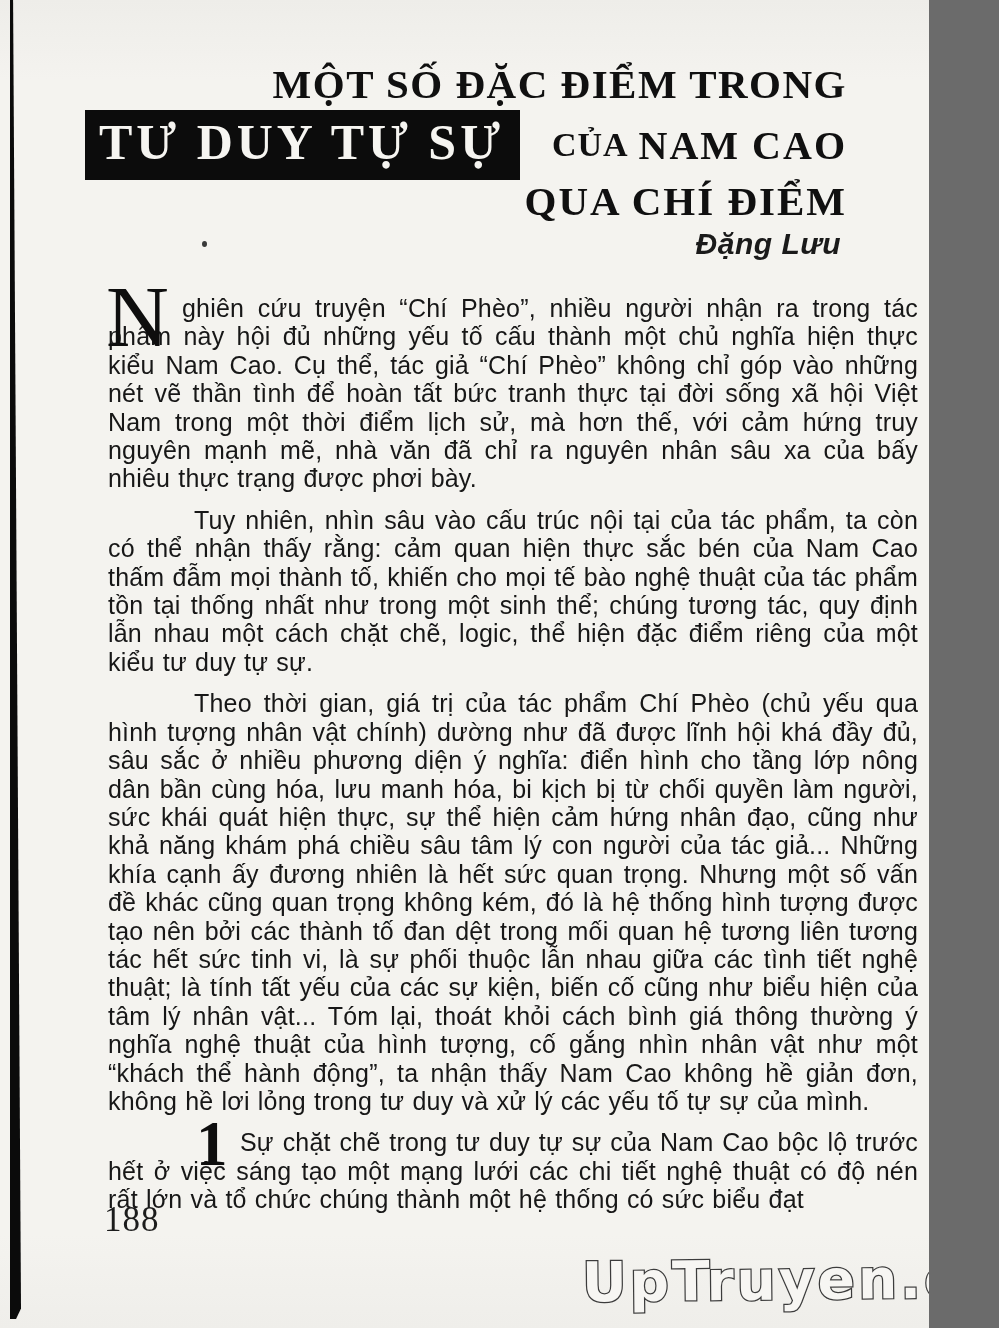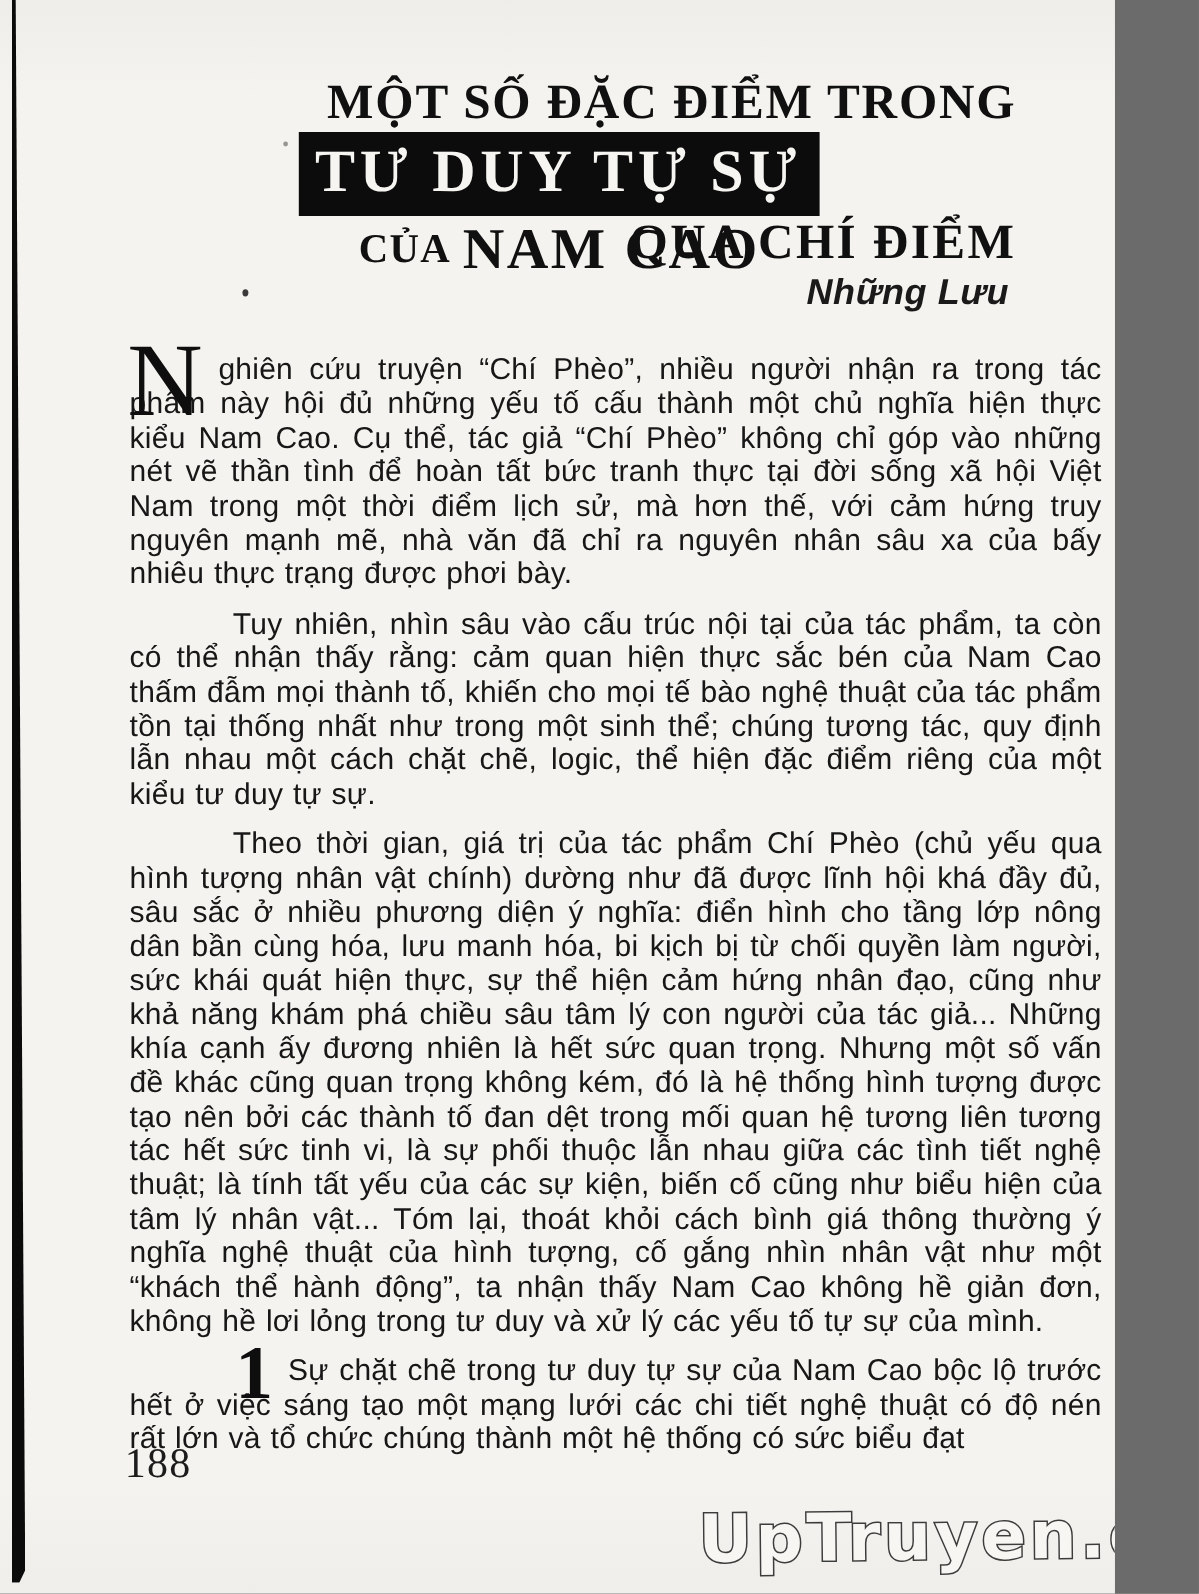--- a/index.html
+++ b/index.html
@@ -24,34 +24,34 @@
   .s4 { left:236px; top:118px; width:4px; height:4px; opacity:.5; }
 
   
   .title-line1 {
     position:absolute; top:60px; right:82px; white-space:nowrap;
     font-family:"Liberation Serif", serif; font-weight:bold; font-size:41px;
     letter-spacing:1.5px; color:#101010;
   }
   .title-line2 {
     position:absolute; top:110px; left:85px; right:82px;
-    display:flex; align-items:center; justify-content:space-between; white-space:nowrap;flex-direction:column;
+    display:flex; align-items:center; justify-content:space-between; white-space:nowrap;
   }
   .hl-box {
     background:#0c0c0c; color:#f6f5f1;
     font-family:"Liberation Serif", serif; font-weight:bold; font-size:50px;
     letter-spacing:4px; padding:3px 16px 9px 14px;
   }
   .line2-right { display:flex; align-items:center; }
   .title-conn {
     font-family:"Liberation Serif", serif; font-weight:bold; font-size:34px;
     letter-spacing:1px; color:#101010; margin-right:10px;text-align:center;
   }
   .title-subj {
-    font-family:"Liberation Serif", serif; font-weight:bold; font-size:48px;
+    font-family:"Liberation Serif", serif; font-weight:bold; font-size:40px;
     letter-spacing:2px; color:#101010;
   }
   .title-line3 {
     position:absolute; top:177px; right:82px; white-space:nowrap;
     font-family:"Liberation Serif", serif; font-weight:bold; font-size:41px;
     letter-spacing:2px; color:#101010;
   }
   .author {
     position:absolute; top:227px; right:88px;
     font-family:"Liberation Sans", sans-serif; font-style:italic; font-weight:600;
@@ -107,21 +107,21 @@
   <header>
     <div class="title-line1">MỘT SỐ ĐẶC ĐIỂM TRONG</div>
     <div class="title-line2">
       <span class="hl-box">TƯ DUY TỰ SỰ</span>
       <span class="line2-right">
         <span class="title-conn">CỦA</span>
         <span class="title-subj">NAM CAO</span>
       </span>
     </div>
     <div class="title-line3">QUA CHÍ ĐIỂM</div>
-    <div class="author">Những Lưu</div>
+    <div class="author">Đặng Lưu</div>
   </header>
 
   <main class="content">
     <p class="p-lead"><span class="drop-cap">N</span><span>ghiên cứu truyện “Chí Phèo”, nhiều người nhận ra trong tác phẩm này hội đủ những yếu tố cấu thành một chủ nghĩa hiện thực kiểu Nam Cao. Cụ thể, tác giả “Chí Phèo” không chỉ góp vào những nét vẽ thần tình để hoàn tất bức tranh thực tại đời sống xã hội Việt Nam trong một thời điểm lịch sử, mà hơn thế, với cảm hứng truy nguyên mạnh mẽ, nhà văn đã chỉ ra nguyên nhân sâu xa của bấy nhiêu thực trạng được phơi bày.</span></p>
     <p class="p-indent">Tuy nhiên, nhìn sâu vào cấu trúc nội tại của tác phẩm, ta còn có thể nhận thấy rằng: cảm quan hiện thực sắc bén của Nam Cao thấm đẫm mọi thành tố, khiến cho mọi tế bào nghệ thuật của tác phẩm tồn tại thống nhất như trong một sinh thể; chúng tương tác, quy định lẫn nhau một cách chặt chẽ, logic, thể hiện đặc điểm riêng của một kiểu tư duy tự sự.</p>
     <p class="p-indent">Theo thời gian, giá trị của tác phẩm Chí Phèo (chủ yếu qua hình tượng nhân vật chính) dường như đã được lĩnh hội khá đầy đủ, sâu sắc ở nhiều phương diện ý nghĩa: điển hình cho tầng lớp nông dân bần cùng hóa, lưu manh hóa, bi kịch bị từ chối quyền làm người, sức khái quát hiện thực, sự thể hiện cảm hứng nhân đạo, cũng như khả năng khám phá chiều sâu tâm lý con người của tác giả... Những khía cạnh ấy đương nhiên là hết sức quan trọng. Nhưng một số vấn đề khác cũng quan trọng không kém, đó là hệ thống hình tượng được tạo nên bởi các thành tố đan dệt trong mối quan hệ tương liên tương tác hết sức tinh vi, là sự phối thuộc lẫn nhau giữa các tình tiết nghệ thuật; là tính tất yếu của các sự kiện, biến cố cũng như biểu hiện của tâm lý nhân vật... Tóm lại, thoát khỏi cách bình giá thông thường ý nghĩa nghệ thuật của hình tượng, cố gắng nhìn nhân vật như một “khách thể hành động”, ta nhận thấy Nam Cao không hề giản đơn, không hề lơi lỏng trong tư duy và xử lý các yếu tố tự sự của mình.</p>
     <p class="p-section"><span class="section-number">1</span><span>Sự chặt chẽ trong tư duy tự sự của Nam Cao bộc lộ trước hết ở việc sáng tạo một mạng lưới các chi tiết nghệ thuật có độ nén rất lớn và tổ chức chúng thành một hệ thống có sức biểu đạt</span></p>
   </main>
 
   <footer>

